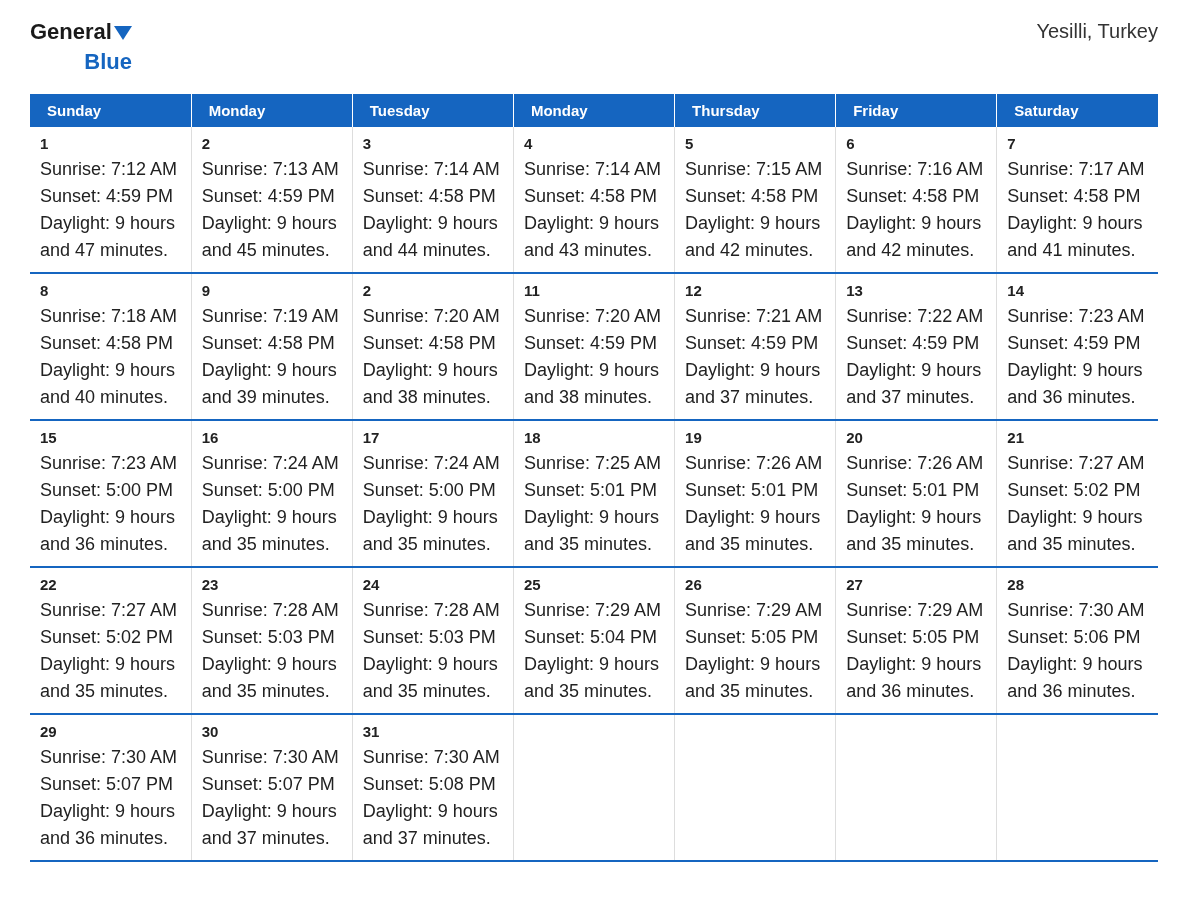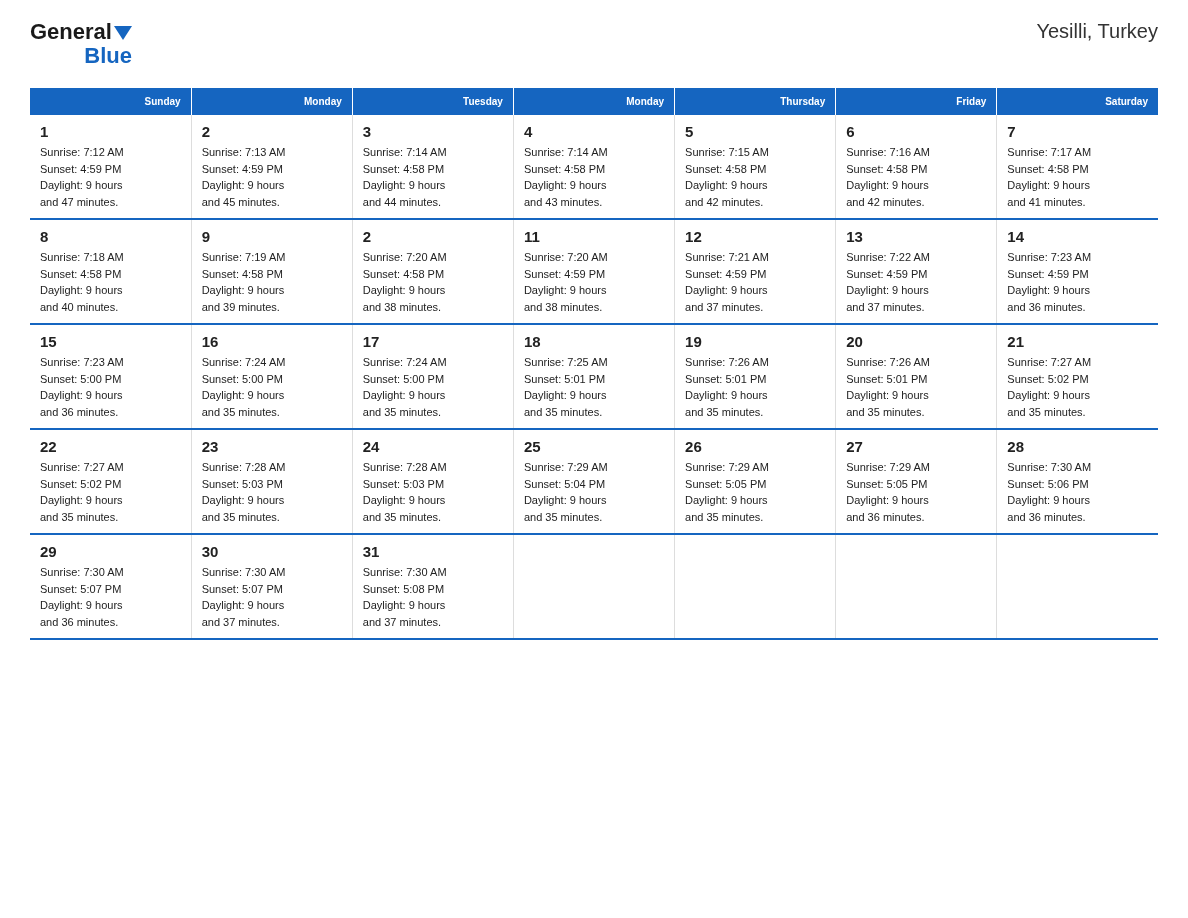--- a/index.html
+++ b/index.html
@@ -14,20 +14,21 @@
       justify-content: space-between;
       align-items: flex-start;
       margin-bottom: 20px;
     }
     .logo {
       display: flex;
       flex-direction: column;
       font-size: 22px;
       font-weight: bold;
       line-height: 1.1;
+      gap: 6px;
     }
     .logo-general { color: #1a1a1a; }
     .logo-blue { color: #1565c0; text-align: right; }
     .logo-triangle {
       display: inline-block;
       width: 0; height: 0;
       border-left: 9px solid transparent;
       border-right: 9px solid transparent;
       border-top: 14px solid #1565c0;
       margin-left: 2px;
@@ -48,24 +49,24 @@
     }
     .calendar {
       width: 100%;
       border-collapse: collapse;
     }
     .calendar thead tr {
       background: #1565c0;
     }
     .calendar thead th {
       color: #fff;
-      font-size: 10px;
-      font-weight: bold;
-      padding: 8px 10px;
-      text-align: right;
+      font-size: 15px;
+      font-weight: bold;
+      padding: 8px 17px;
+      text-align: left;
       border-right: 1px solid #fff;
     }
     .calendar thead th:last-child { border-right: none; }
     .calendar tbody tr {
       border-bottom: 2px solid #1565c0;
     }
     .calendar tbody td {
       vertical-align: top;
       padding: 8px 10px;
       font-size: 13px;
@@ -74,21 +75,21 @@
       min-height: 100px;
     }
     .calendar tbody td:last-child { border-right: none; }
     .day-num {
       font-size: 15px;
       font-weight: bold;
       margin-bottom: 4px;
       display: block;
     }
     .day-info {
-      font-size: 11px;
+      font-size: 18px;
       line-height: 1.5;
       color: #222;
     }
   </style>
 </head>
 <body>
 
 <div class="header">
   <div class="logo">
     <div>

